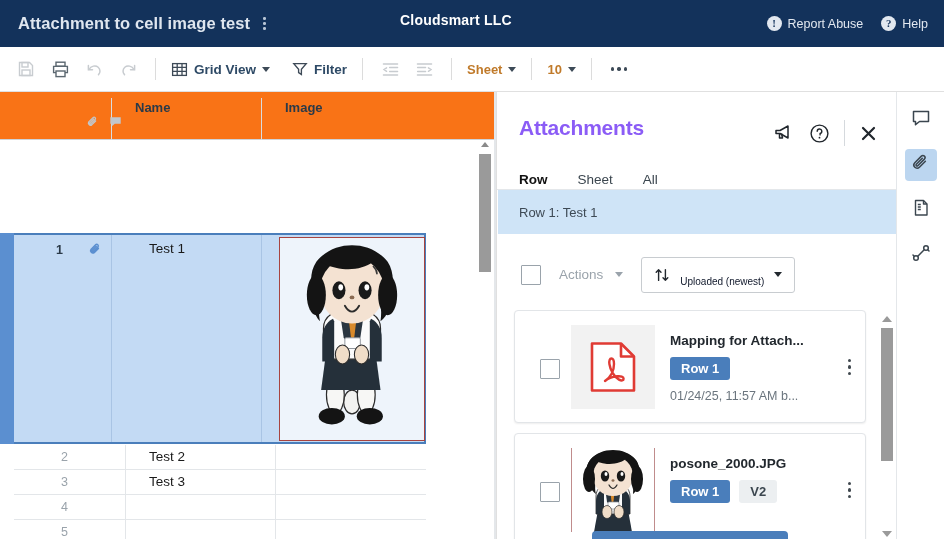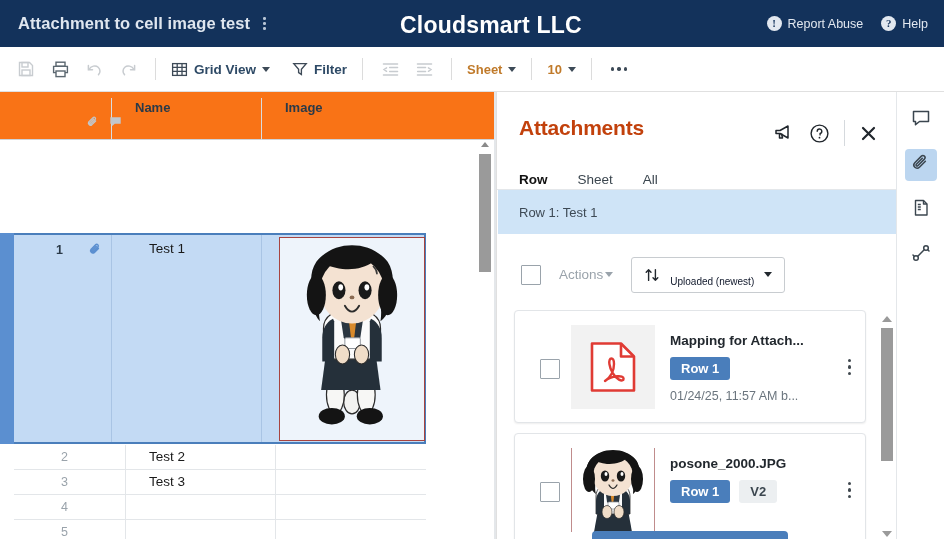--- a/index.html
+++ b/index.html
@@ -19,21 +19,21 @@
     margin-left: 18px; font-size: 16.5px; font-weight: bold;
     color: #dfe6ef; letter-spacing: .1px; white-space: nowrap;
   }
   .title-kebab {
     margin-left: 9px; display: flex; flex-direction: column;
     gap: 2.5px; align-items: center; cursor: pointer; padding: 2px 4px;
   }
   .title-kebab i { width: 2.6px; height: 2.6px; background: #b9c6d6; border-radius: 50%; display: block; }
   .brand {
     position: absolute; left: 400px; top: 12px;
-    font-size: 23px; font-weight: bold; color: #fff; letter-spacing: .2px;
+    font-size: 14px; font-weight: bold; color: #fff; letter-spacing: .2px;
   }
   .topbar-right {
     position: absolute; right: 16px; top: 0; height: 47px;
     display: flex; align-items: center; gap: 18px;
   }
   .tb-link { display: flex; align-items: center; gap: 6px; font-size: 12.5px; color: #e2e8f0; cursor: pointer; white-space: nowrap; }
   .circ-ico { width: 15px; height: 15px; border-radius: 50%; background: #e2e8f0; color: #13325b;
     font-size: 11px; font-weight: bold; line-height: 15px; text-align: center; font-family: "Liberation Serif", serif; }
 
   
@@ -87,37 +87,37 @@
 
   .gridsb { position: absolute; left: 478px; top: 140px; width: 14px; height: 399px; }
   .gridsb .up { position: absolute; left: 3px; top: 2px; width: 0; height: 0;
     border-left: 4px solid transparent; border-right: 4px solid transparent; border-bottom: 5px solid #8a8a8a; }
   .gridsb .thumb { position: absolute; left: 1px; top: 14px; width: 12px; height: 118px; background: #9a9a9a; }
   .grid-rightedge { position: absolute; left: 494px; top: 92px; width: 2px; height: 447px; background: #e4e7ea; }
 
   
   .panel { position: absolute; left: 496px; top: 92px; width: 400px; height: 447px; background: #fff;
     border-left: 1px solid #e0e0e0; }
-  .p-title { position: absolute; left: 22px; top: 24px; font-size: 21px; font-weight: bold; color: #c2410c; letter-spacing: -.2px; }
+  .p-title { position: absolute; left: 22px; top: 24px; font-size: 21px; font-weight: bold; color: #8b5cf6; letter-spacing: -.2px; }
   .p-acts { position: absolute; right: 18px; top: 28px; display: flex; align-items: center; gap: 14px; }
   .p-vsep { width: 1px; height: 26px; background: #d5d9dd; }
   .p-ico { cursor: pointer; color: #20262c; display: flex; align-items: center; }
 
   .tabs { position: absolute; left: 22px; top: 80px; display: flex; gap: 30px; }
   .tab { font-size: 13.5px; color: #3b464f; cursor: pointer; padding-bottom: 6px; white-space: nowrap; }
   .tab.active { color: #111; font-weight: bold; border-bottom: 2.5px solid #3a6ea5; }
   .tabs-underline { position: absolute; left: 0; top: 97px; width: 400px; height: 1px; background: #e4e7ea; }
 
   .rowband { position: absolute; left: 1px; top: 98px; width: 399px; height: 44px; background: #cfe4f7;
     display: flex; align-items: center; }
   .rowband span { margin-left: 21px; font-size: 13px; color: #3e4a55; }
 
   .actbar { position: absolute; left: 0; top: 155px; width: 400px; height: 55px; display: flex; align-items: center; }
   .cbox { width: 20px; height: 20px; border: 1.6px solid #9aa3ab; background: #fff; border-radius: 1px; cursor: pointer; }
-  .actions-dd { display: flex; align-items: center; gap: 2px; margin-left: 18px; cursor: pointer; }
+  .actions-dd { display: flex; align-items: center; gap: 12px; margin-left: 18px; cursor: pointer; }
   .actions-lbl { font-size: 13.5px; color: #9aa3ab; }
   .caret-g { width: 0; height: 0; border-left: 4.5px solid transparent; border-right: 4.5px solid transparent; border-top: 5.5px solid #9aa3ab; }
   .sortsel {
     margin-left: 18px; display: flex; align-items: center; gap: 10px; cursor: pointer;
     border: 1px solid #c8ccd0; border-radius: 3px; height: 36px; padding: 0 12px; background: #fff;
   }
   .sort-lbl { font-size: 10px; color: #0f172a; white-space: nowrap; margin-top: 14px; }
   .caret-d { width: 0; height: 0; border-left: 4.5px solid transparent; border-right: 4.5px solid transparent; border-top: 5.5px solid #22282e; }
 
   .listarea { position: absolute; left: 0; top: 213px; width: 400px; height: 234px; overflow: hidden; }

